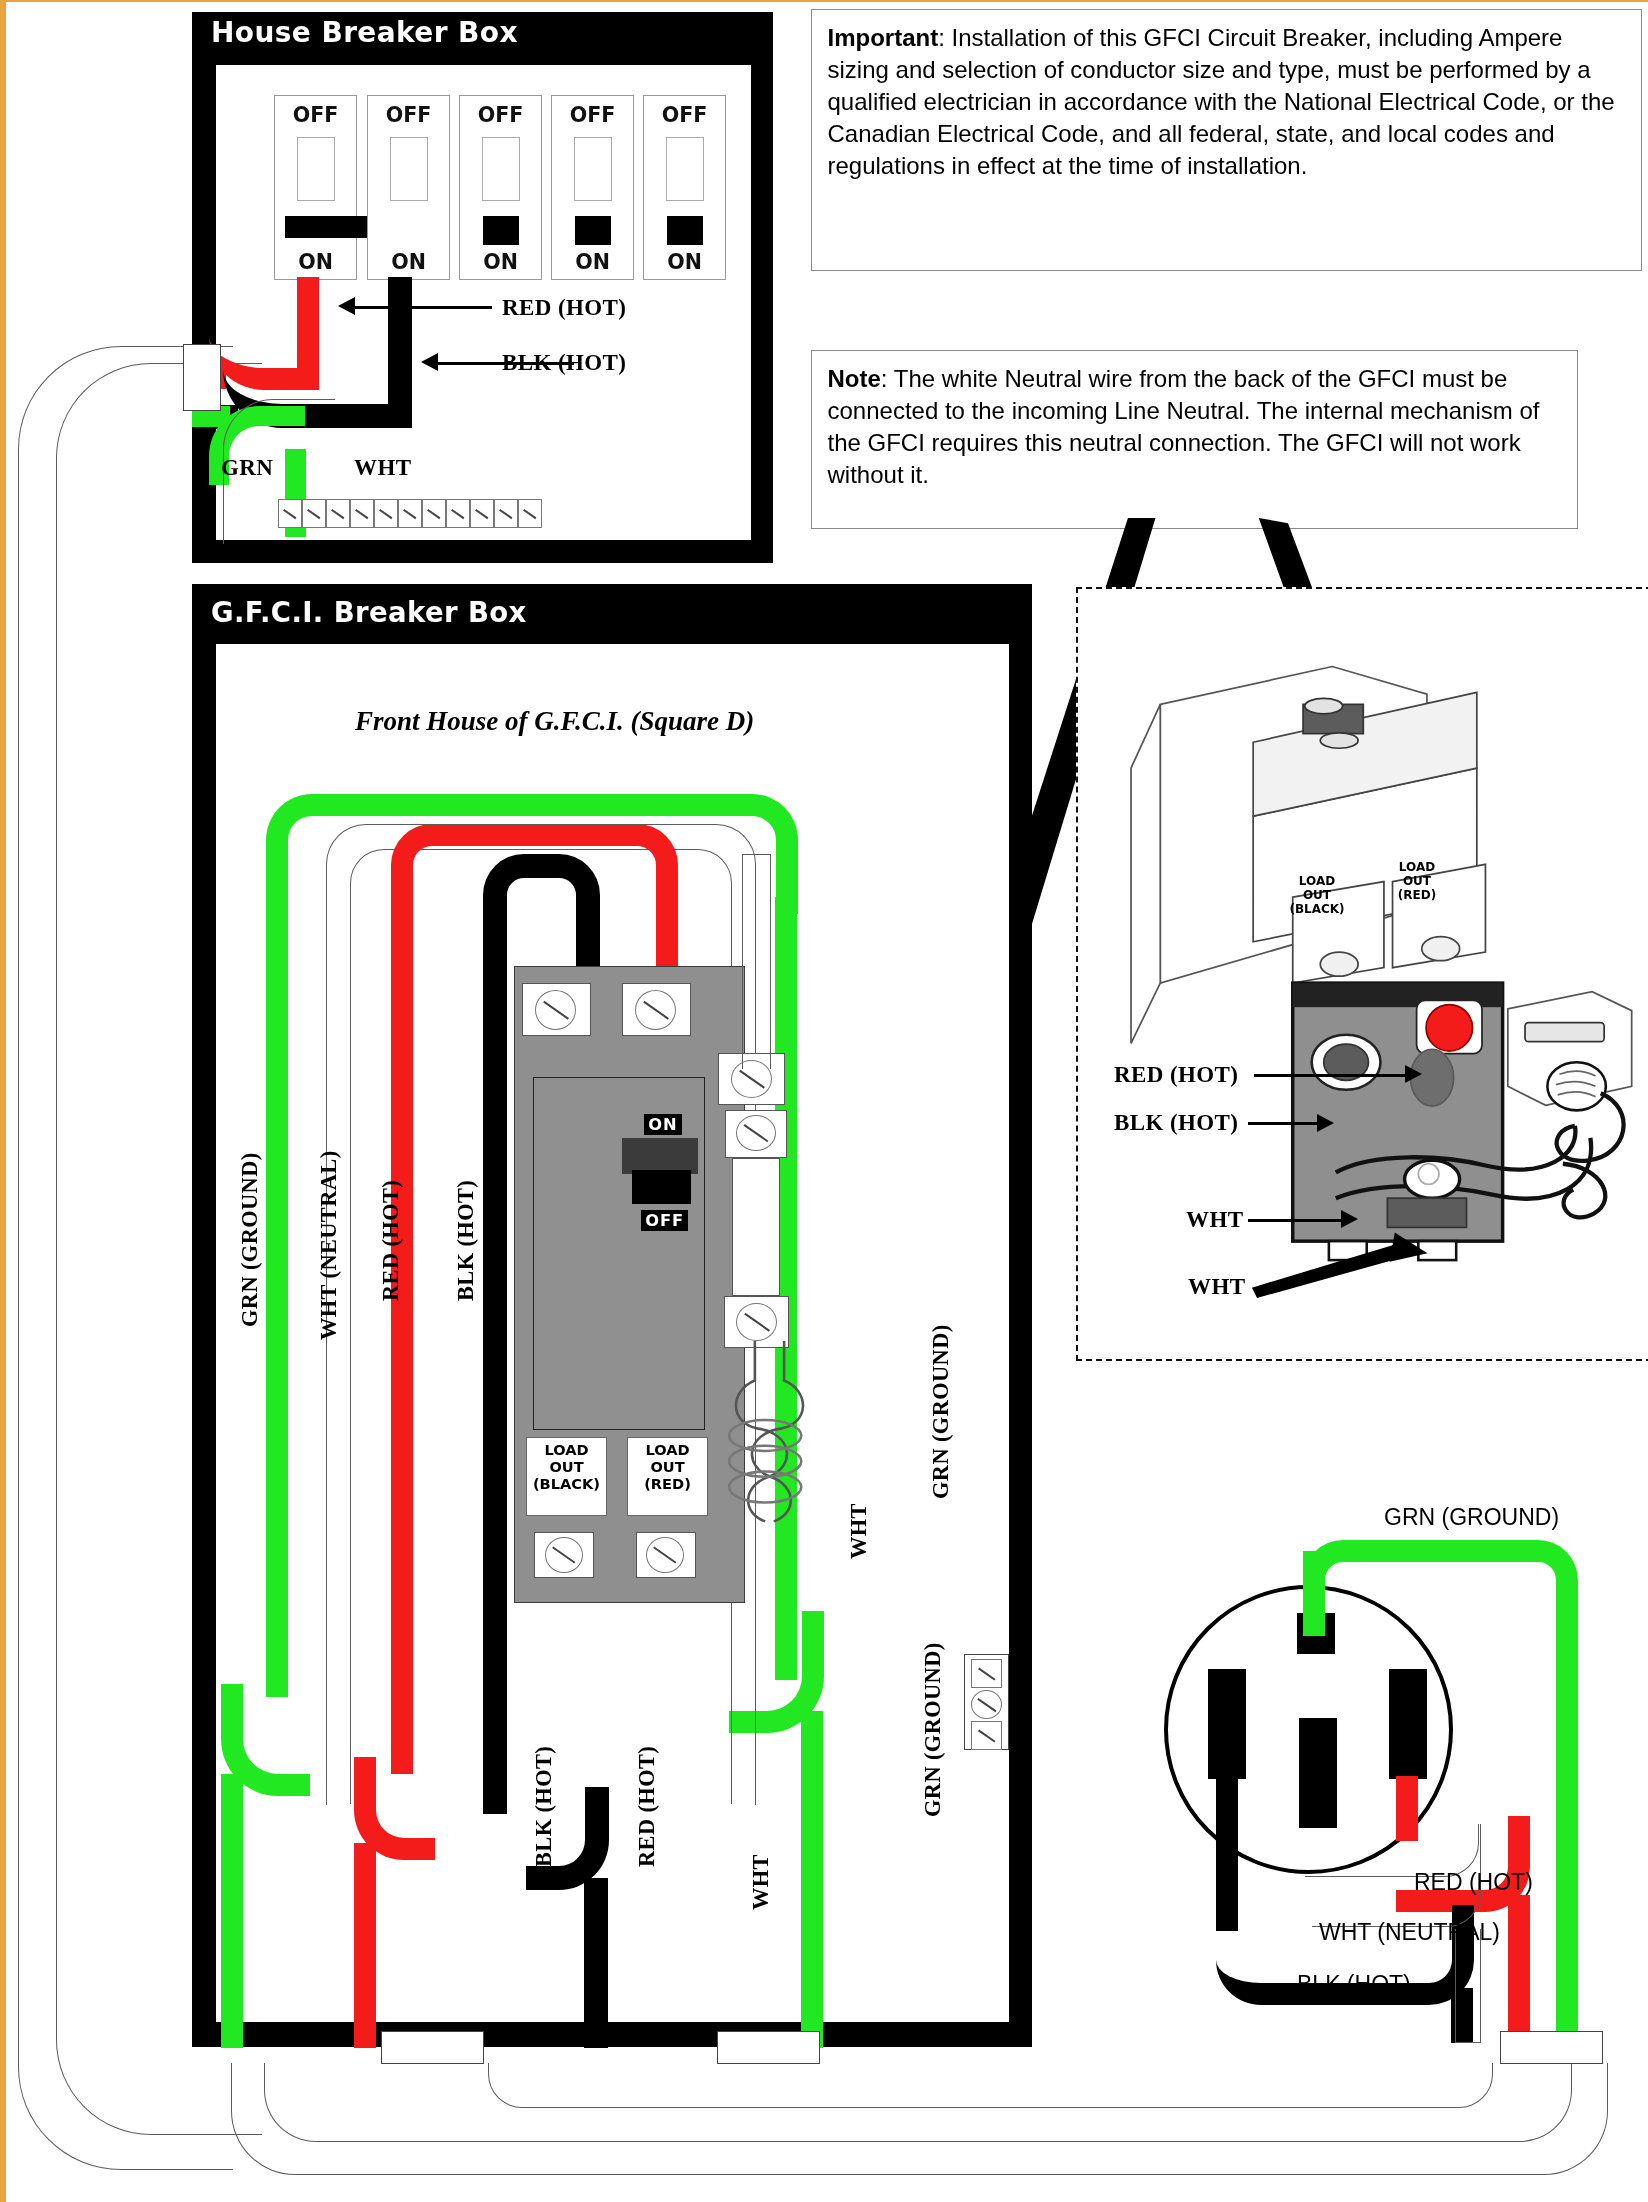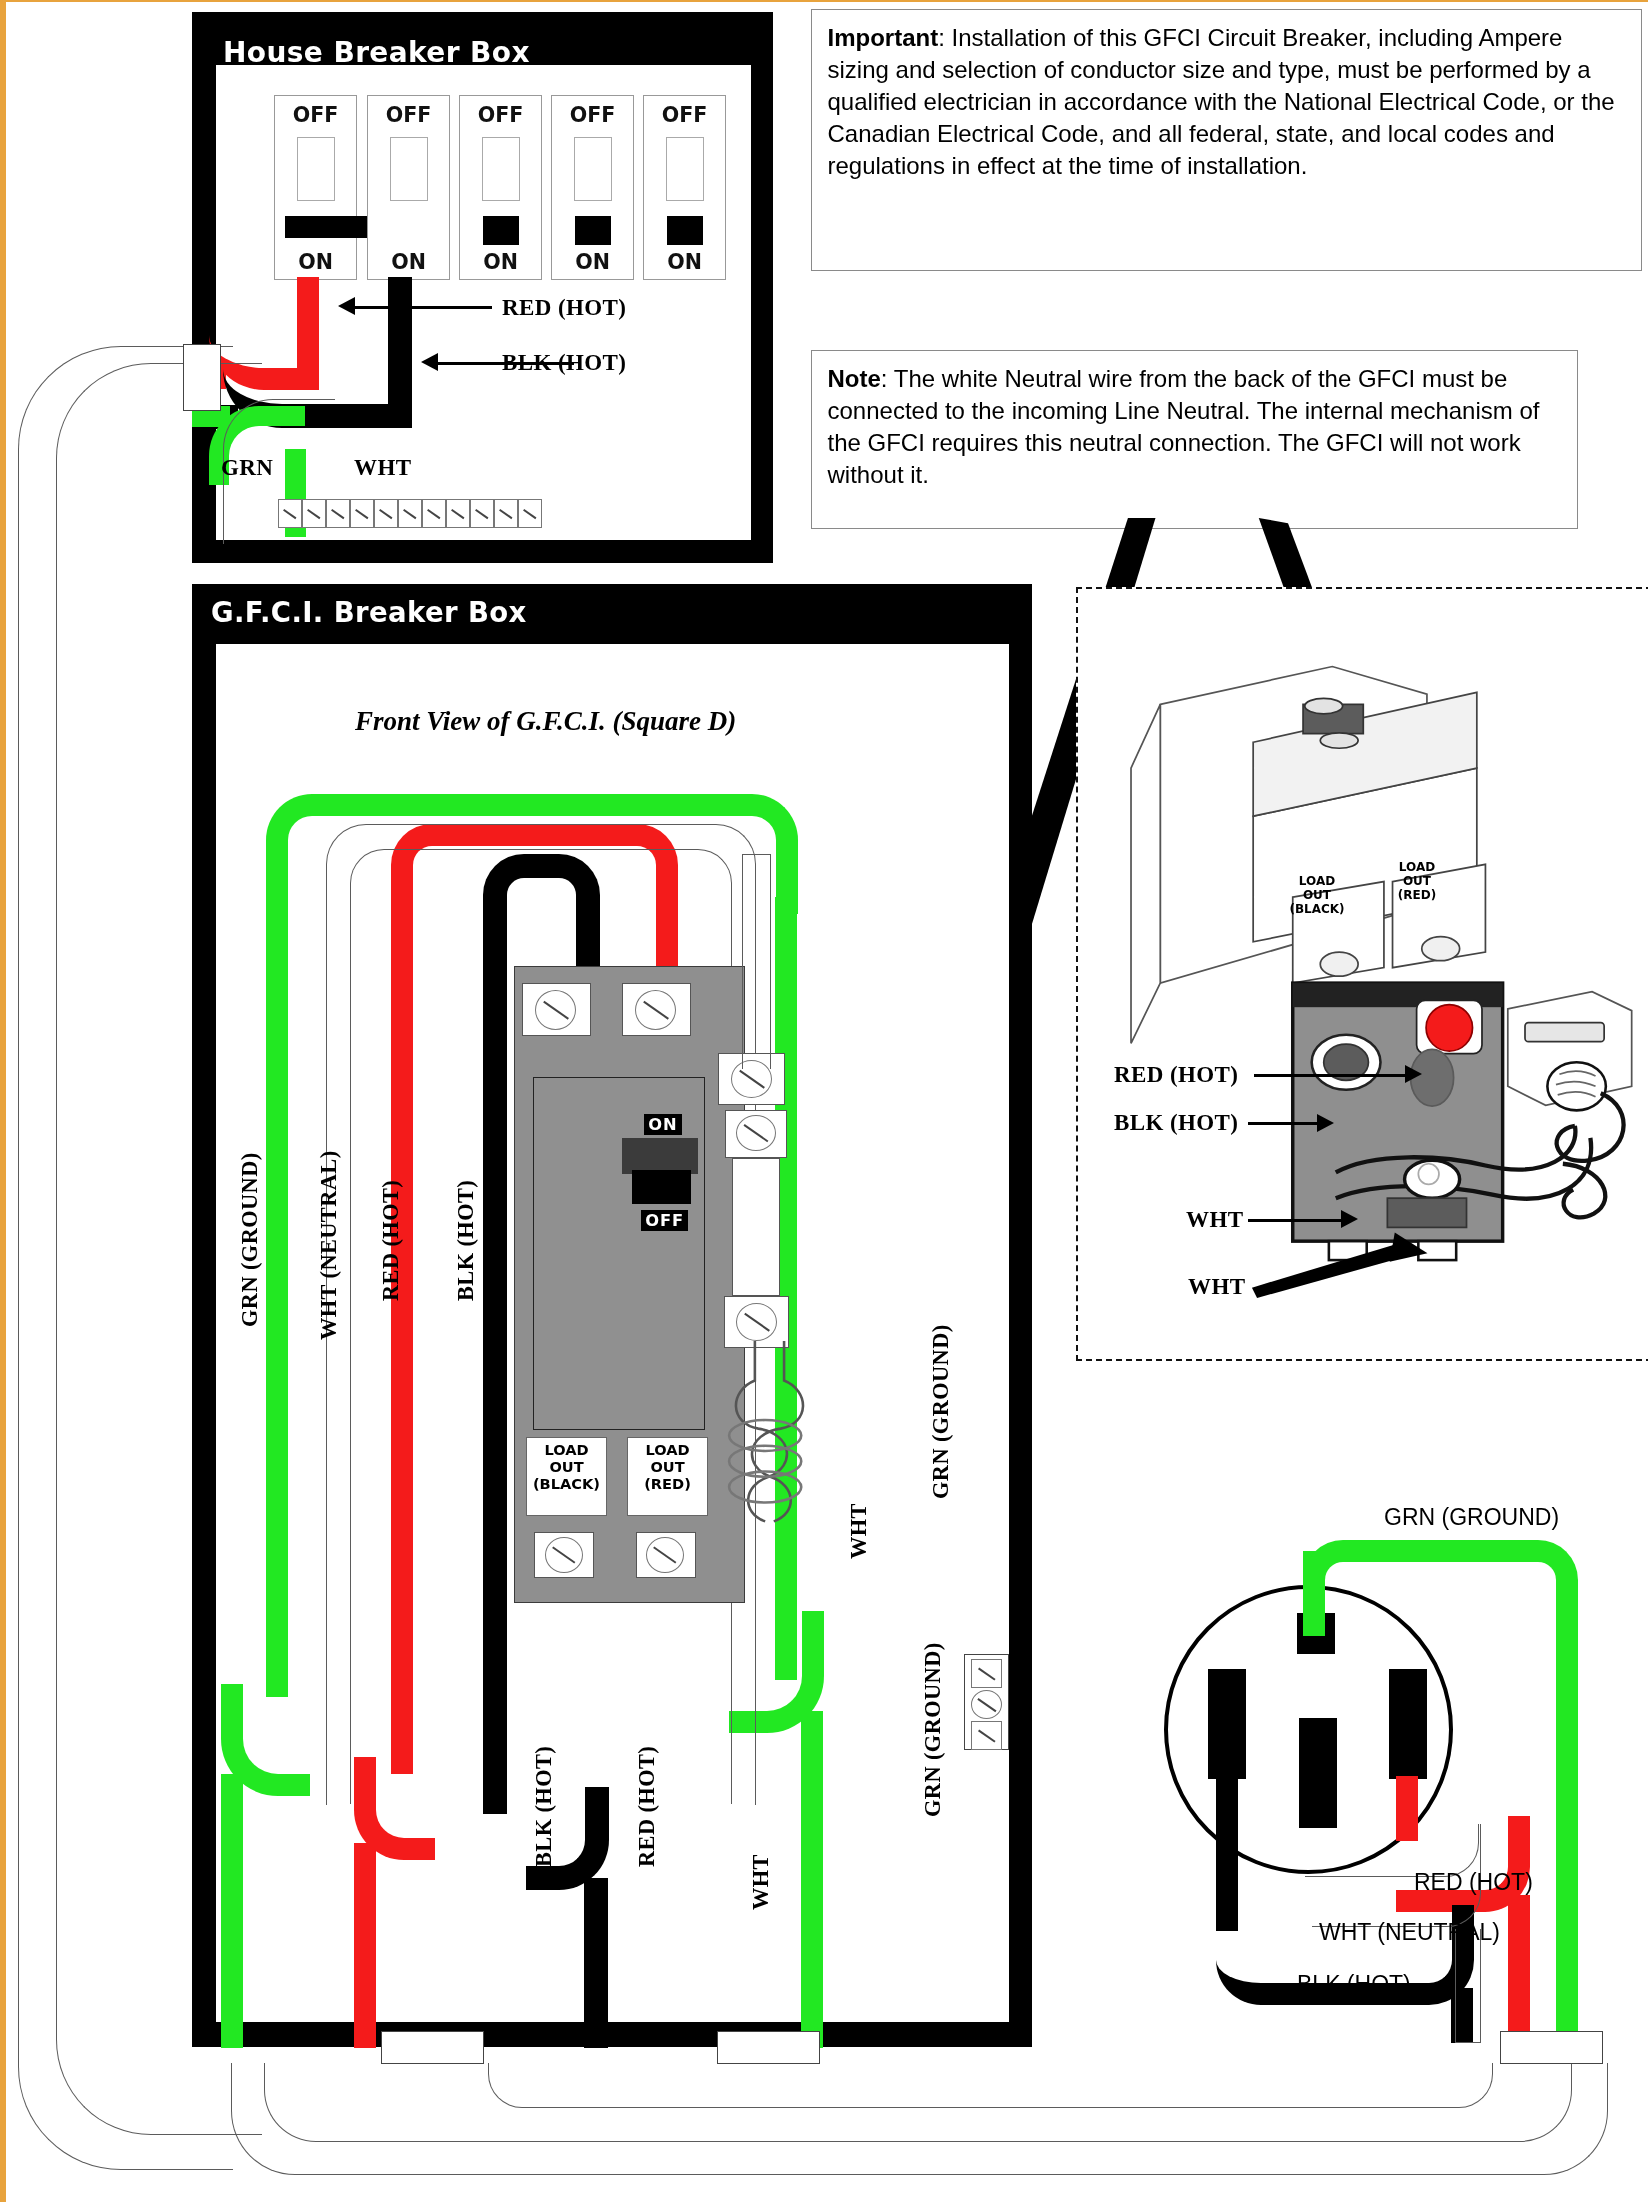--- a/index.html
+++ b/index.html
@@ -82,21 +82,21 @@
 
   .capblock{position:absolute;background:#fff;border:1.7px solid #444;box-sizing:border-box;}
 </style>
 </head>
 <body>
 
 <div id="page">
 
   <div class="panel" style="left:186px;top:10.3px;width:581px;height:551px;">
     <div class="panel-inner" style="left:24px;top:53px;width:535px;height:475px;"></div>
-    <div class="panel-title" style="left:19px;top:24px;font-size:28px;margin-left:12px;">House Breaker Box</div>
+    <div class="panel-title" style="left:19px;top:4px;font-size:28px;">House Breaker Box</div>
   </div>
 
   <div class="brk" style="left:268px;top:93px;width:83px;height:185px;">
     <div class="t">OFF</div>
     <div class="slot" style="top:41px;width:38px;height:64px;"></div>
     <div class="tog" style="left:10.3px;top:120px;width:129px;height:22.4px;"></div>
     <div class="b">ON</div>
   </div>
   <div class="brk" style="left:361px;top:93px;width:83px;height:185px;">
     <div class="t">OFF</div>
@@ -173,21 +173,21 @@
     <polygon points="424,0 456,0 170,940 130,912" fill="#000"></polygon>
     <polygon points="115,900 190,935 120,985" fill="#000"></polygon>
     <polygon points="576,0 610,6 802,520 770,540" fill="#000"></polygon>
     <polygon points="760,505 818,560 742,560" fill="#000"></polygon>
   </svg>
 
   <div class="panel" style="left:186px;top:582px;width:840px;height:1463px;">
     <div class="panel-inner" style="left:24px;top:60px;width:793px;height:1378px;"></div>
     <div class="panel-title" style="left:19px;top:12px;font-size:27.5px;">G.F.C.I. Breaker Box</div>
   </div>
-  <div class="slab-i" style="left:349px;top:704px;">Front View of G.F.C.I. (Square D)</div>
+  <div class="slab-i" style="left:349px;top:704px;">Front House of G.F.C.I. (Square D)</div>
 
   <div class="curveG" style="left:260px;top:792px;width:532px;height:120px;border-bottom:0;border-left:22.4px solid #22E822;border-top:22.4px solid #22E822;border-right:22.4px solid #22E822;border-top-left-radius:46px;border-top-right-radius:46px;"></div>
   <div class="wire wG" style="left:260px;top:895px;width:22.4px;height:800px;"></div>
   <div class="curveG" style="left:215px;top:1682px;width:89px;height:112px;border-top:0;border-right:0;border-left:22.4px solid #22E822;border-bottom:22.4px solid #22E822;border-bottom-left-radius:57px;"></div>
   <div class="wire wG" style="left:215px;top:1772px;width:22.4px;height:274px;"></div>
 
   <div class="wire wG" style="left:769px;top:895px;width:22.4px;height:783px;"></div>
   <div class="curveG" style="left:723px;top:1609px;width:95px;height:122px;border-top:0;border-left:0;border-right:22.4px solid #22E822;border-bottom:22.4px solid #22E822;border-bottom-right-radius:57px;"></div>
   <div class="wire wG" style="left:795px;top:1709px;width:22.4px;height:337px;"></div>
 

